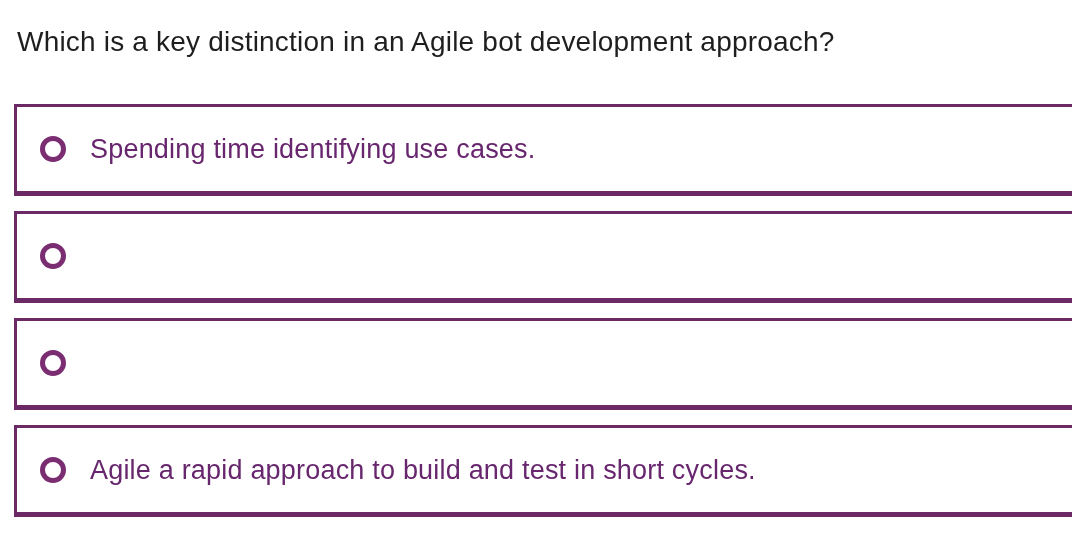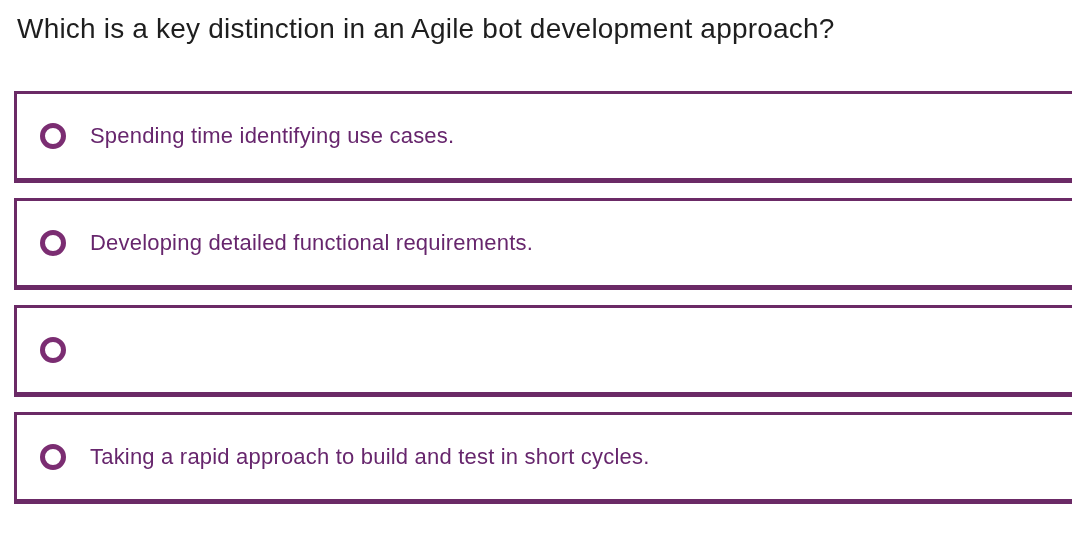--- a/index.html
+++ b/index.html
@@ -5,21 +5,21 @@
   html, body {
     margin: 0;
     padding: 0;
     width: 1072px;
     height: 544px;
     overflow: hidden;
     background: #ffffff;
     font-family: "Liberation Sans", sans-serif;
   }
   .question {
-    margin: 11px 0 0 17px;
+    margin: 24px 0 0 17px;
     font-size: 28px;
     line-height: 36px;
     color: var(--question-text, #1e1e1e);
     letter-spacing: 0.2px;
   }
   .options {
     margin-top: 44px;
   }
   .option {
     box-sizing: border-box;
@@ -38,46 +38,45 @@
     box-sizing: border-box;
     width: 26px;
     height: 26px;
     border: 5px solid var(--radio-purple, #7b2d72);
     border-radius: 50%;
     flex-shrink: 0;
     margin-right: 24px;
     background: #ffffff;
   }
   .option-label {
-    font-size: 22px;
+    font-size: 27px;
     line-height: 34px;
     color: var(--option-text, #67266d);
     letter-spacing: 0.2px;
     white-space: nowrap;
   }
 </style>
 </head>
 <body>
 
 <div class="question">Which is a key distinction in an Agile bot development approach?</div>
 
 <div class="options">
 
   <div class="option">
     <span class="radio"></span>
     <span class="option-label">Spending time identifying use cases.</span>
   </div>
 
   <div class="option">
     <span class="radio"></span>
-    <span class="option-label">Developing detailed functional requirements.</span>
   </div>
 
   <div class="option">
     <span class="radio"></span>
   </div>
 
   <div class="option">
     <span class="radio"></span>
-    <span class="option-label">Taking a rapid approach to build and test in short cycles.</span>
+    <span class="option-label">Agile a rapid approach to build and test in short cycles.</span>
   </div>
 
 </div>
 
 </body></html>

